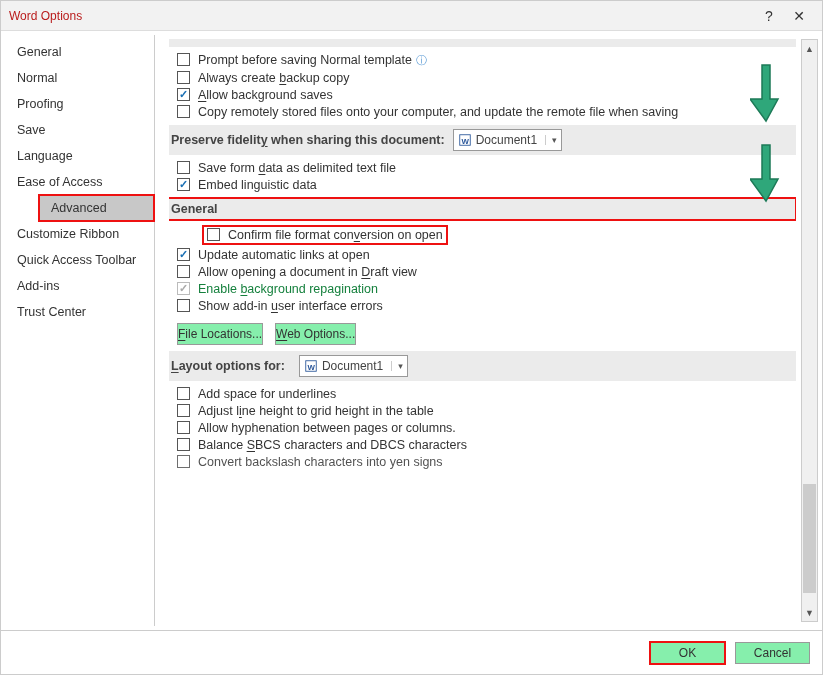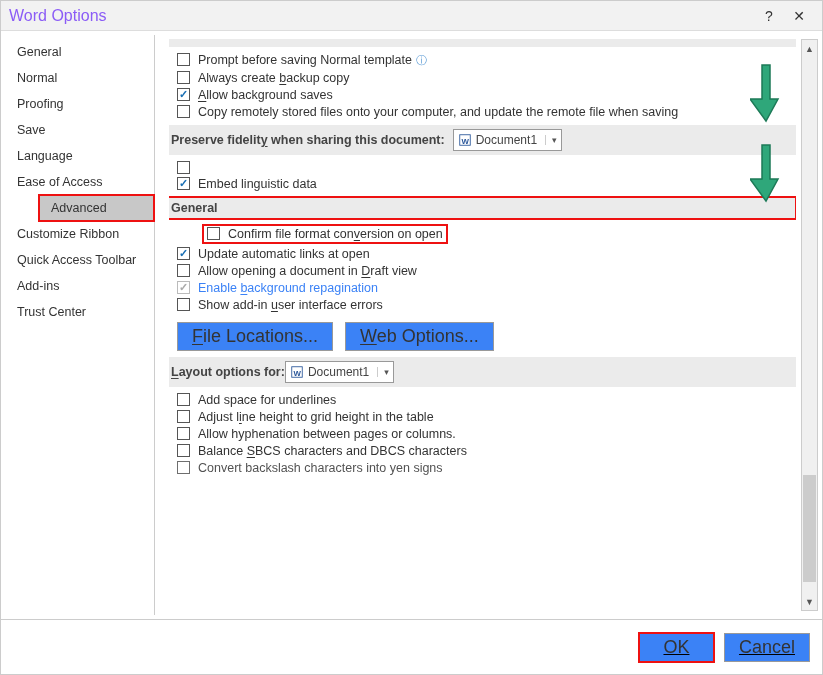--- a/index.html
+++ b/index.html
@@ -6,21 +6,21 @@
   body { margin: 0; background: #fff; }
   .window {
     width: 823px; height: 675px;
     background: #fff; border: 1px solid #ccc;
     display: flex; flex-direction: column; position: relative;
   }
   .titlebar {
     height: 30px; background: #f2f2f2; border-bottom: 1px solid #ddd;
     display: flex; align-items: center; padding: 0 8px;
   }
-  .titlebar .title { font-size: 16px; color: #8b5cf6; }
+  .titlebar .title { font-size: 12px; color: #b91c1c; }
   .titlebar .spacer { flex: 1; }
   .titlebar .tbtn { width: 30px; text-align: center; font-size: 14px; color: #333; cursor: pointer; }
   .body { flex: 1; display: flex; overflow: hidden; }
   .sidebar {
     width: 150px; background: #fff; border-right: 1px solid #ccc;
     padding: 4px 0; margin: 4px 0 4px 4px;
   }
   .sidebar-item {
     padding: 6px 12px; font-size: 12.5px; color: #333; cursor: pointer;
     white-space: nowrap;
@@ -39,49 +39,49 @@
     background:#f0f0f0; border:1px solid #ccc;
   }
   .scrollbar-v .arrow { height:17px; display:flex; align-items:center; justify-content:center; font-size:9px; color:#555; cursor:pointer; }
   .scrollbar-v .track { position:absolute; top:17px; bottom:17px; left:0; right:0; }
   .scrollbar-v .thumb { position:absolute; left:1px; right:1px; background:#ccc; }
   .section-header {
     background:#ebebeb; font-weight:600; font-size:12.5px; color:#444;
     padding:4px 8px; margin: 6px 0 6px -6px;
   }
   .row { display:flex; align-items:flex-start; font-size:12.5px; color:#333; margin:3px 0 3px 8px; }
-  .row.disabled { color:#3b82f6; }
+  .row.disabled { color:#15803d; }
   .chk {
     width:13px; height:13px; border:1px solid #555; margin-right:8px;
     display:inline-flex; align-items:center; justify-content:center;
     background:#fff; flex-shrink:0;
   }
   .chk.checked::after { content:"✓"; font-size:11px; line-height:1; color:#1a6fb3; font-weight:bold; }
   .row.disabled .chk { border-color:#bbb; }
   .row.disabled .chk.checked::after { color:#aaa; }
   .und { text-decoration: underline; text-underline-offset: 2px; }
   .info-icon { color:#5b9bd5; margin-left:4px; font-size:11px; }
   .dropdown {
     display:inline-flex; align-items:center; border:1px solid #999;
     background:#fff; height:22px; font-size:12px; padding:0 4px;
     cursor:pointer;
   }
   .dropdown .dd-icon { width:14px; height:14px; margin-right:4px; display:inline-flex; }
   .dropdown .dd-text { padding-right:8px; }
   .dropdown .dd-arrow { border-left:1px solid #ccc; padding-left:6px; font-size:9px; color:#555; }
   .btn {
-    border:1px solid #999; background:#3b82f6; font-size:18px;
-    padding:3px 14px; cursor:pointer; color:#333;
+    border:1px solid #999; background:#86efac; font-size:12px;
+    padding:3px 0; cursor:pointer; color:#333;
   }
   .textarea-box {
     border:1px solid #999; background:#fff; width:330px; height:72px;
   }
   .footer {
-    height:55px; border-top:1px solid #ccc; display:flex; align-items:center;
-    justify-content:flex-end; padding:0 12px; gap:10px; background:#fff;text-decoration:underline;
+    height:44px; border-top:1px solid #ccc; display:flex; align-items:center;
+    justify-content:flex-end; padding:0 12px; gap:10px; background:#fff;
   }
   .footer .btn { min-width:75px; text-align:center; }
   .arrow-annot {
     position:absolute; width:32px; height:60px; pointer-events:none;
   }
   .arrow-annot svg { width:100%; height:100%; }
   .wicon svg { width:14px; height:14px; }
 </style>
 </head>
 <body>
@@ -145,20 +145,21 @@
                     <rect x="2" y="2" width="12" height="12" fill="#fff" stroke="#2b579a"></rect>
                     <text x="4" y="12" font-size="9" fill="#2b579a" font-family="Arial" font-weight="bold">W</text>
                   </svg>
               </span>
               <span class="dd-text">Document1</span>
               <span class="dd-arrow">▾</span>
             </span>
           </div>
           <div class="row">
             <span class="chk"></span>
+            <span><span>Save form </span><span class="und">d</span><span>ata as delimited text file</span></span>
           </div>
           <div class="row">
             <span class="chk checked"></span>
             <span>Embed linguistic data</span>
           </div>
 
           
           <div class="section-header highlight-red">General</div>
 
           <div style="display:inline-block;" class="highlight-red">
@@ -182,21 +183,21 @@
           <div class="row">
             <span class="chk"></span>
             <span><span>Show add-in </span><span class="und">u</span><span>ser interface errors</span></span>
           </div>
           <div class="row" style="gap:12px; margin-top:10px;">
             <button class="btn"><span class="und">F</span><span>ile Locations...</span></button>
             <button class="btn"><span class="und">W</span><span>eb Options...</span></button>
           </div>
 
           
-          <div class="section-header" style="display:flex;align-items:center;">
+          <div class="section-header" style="display:flex;align-items:center;gap:14px;">
             <span><span class="und">L</span><span>ayout options for:</span></span>
             <span class="dropdown" style="font-weight:normal;">
               <span class="dd-icon wicon">
                 <svg viewBox="0 0 16 16">
                     <rect x="2" y="2" width="12" height="12" fill="#fff" stroke="#2b579a"></rect>
                     <text x="4" y="12" font-size="9" fill="#2b579a" font-family="Arial" font-weight="bold">W</text>
                   </svg>
               </span>
               <span class="dd-text">Document1</span>
               <span class="dd-arrow">▾</span>

